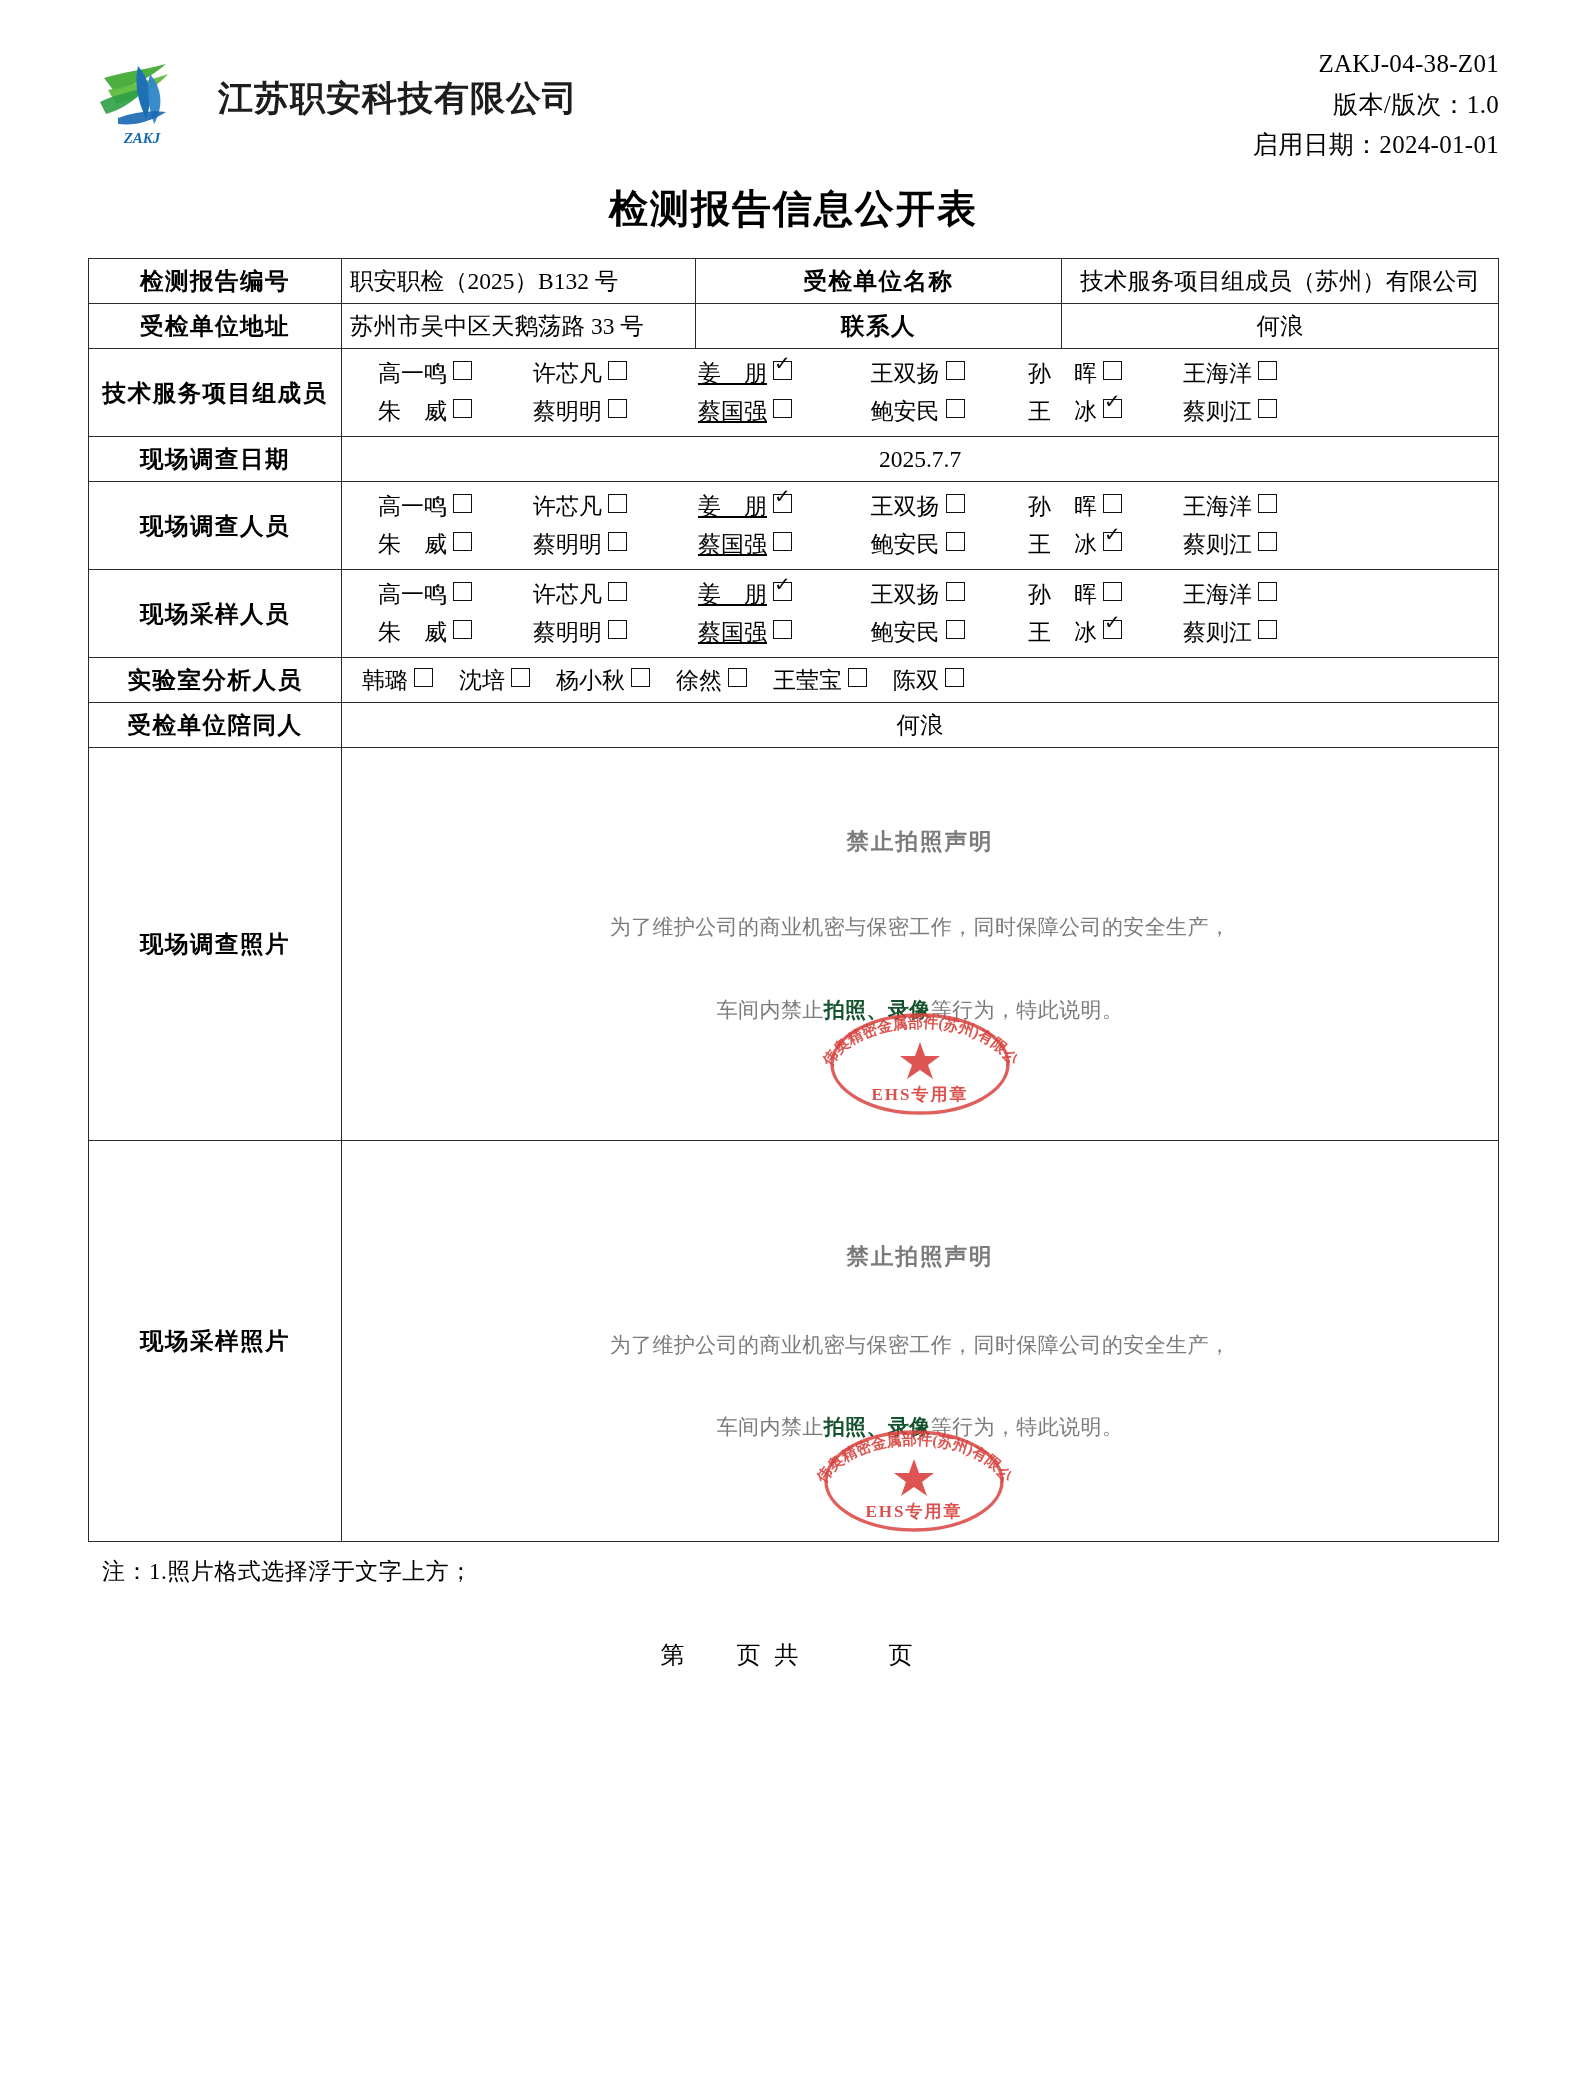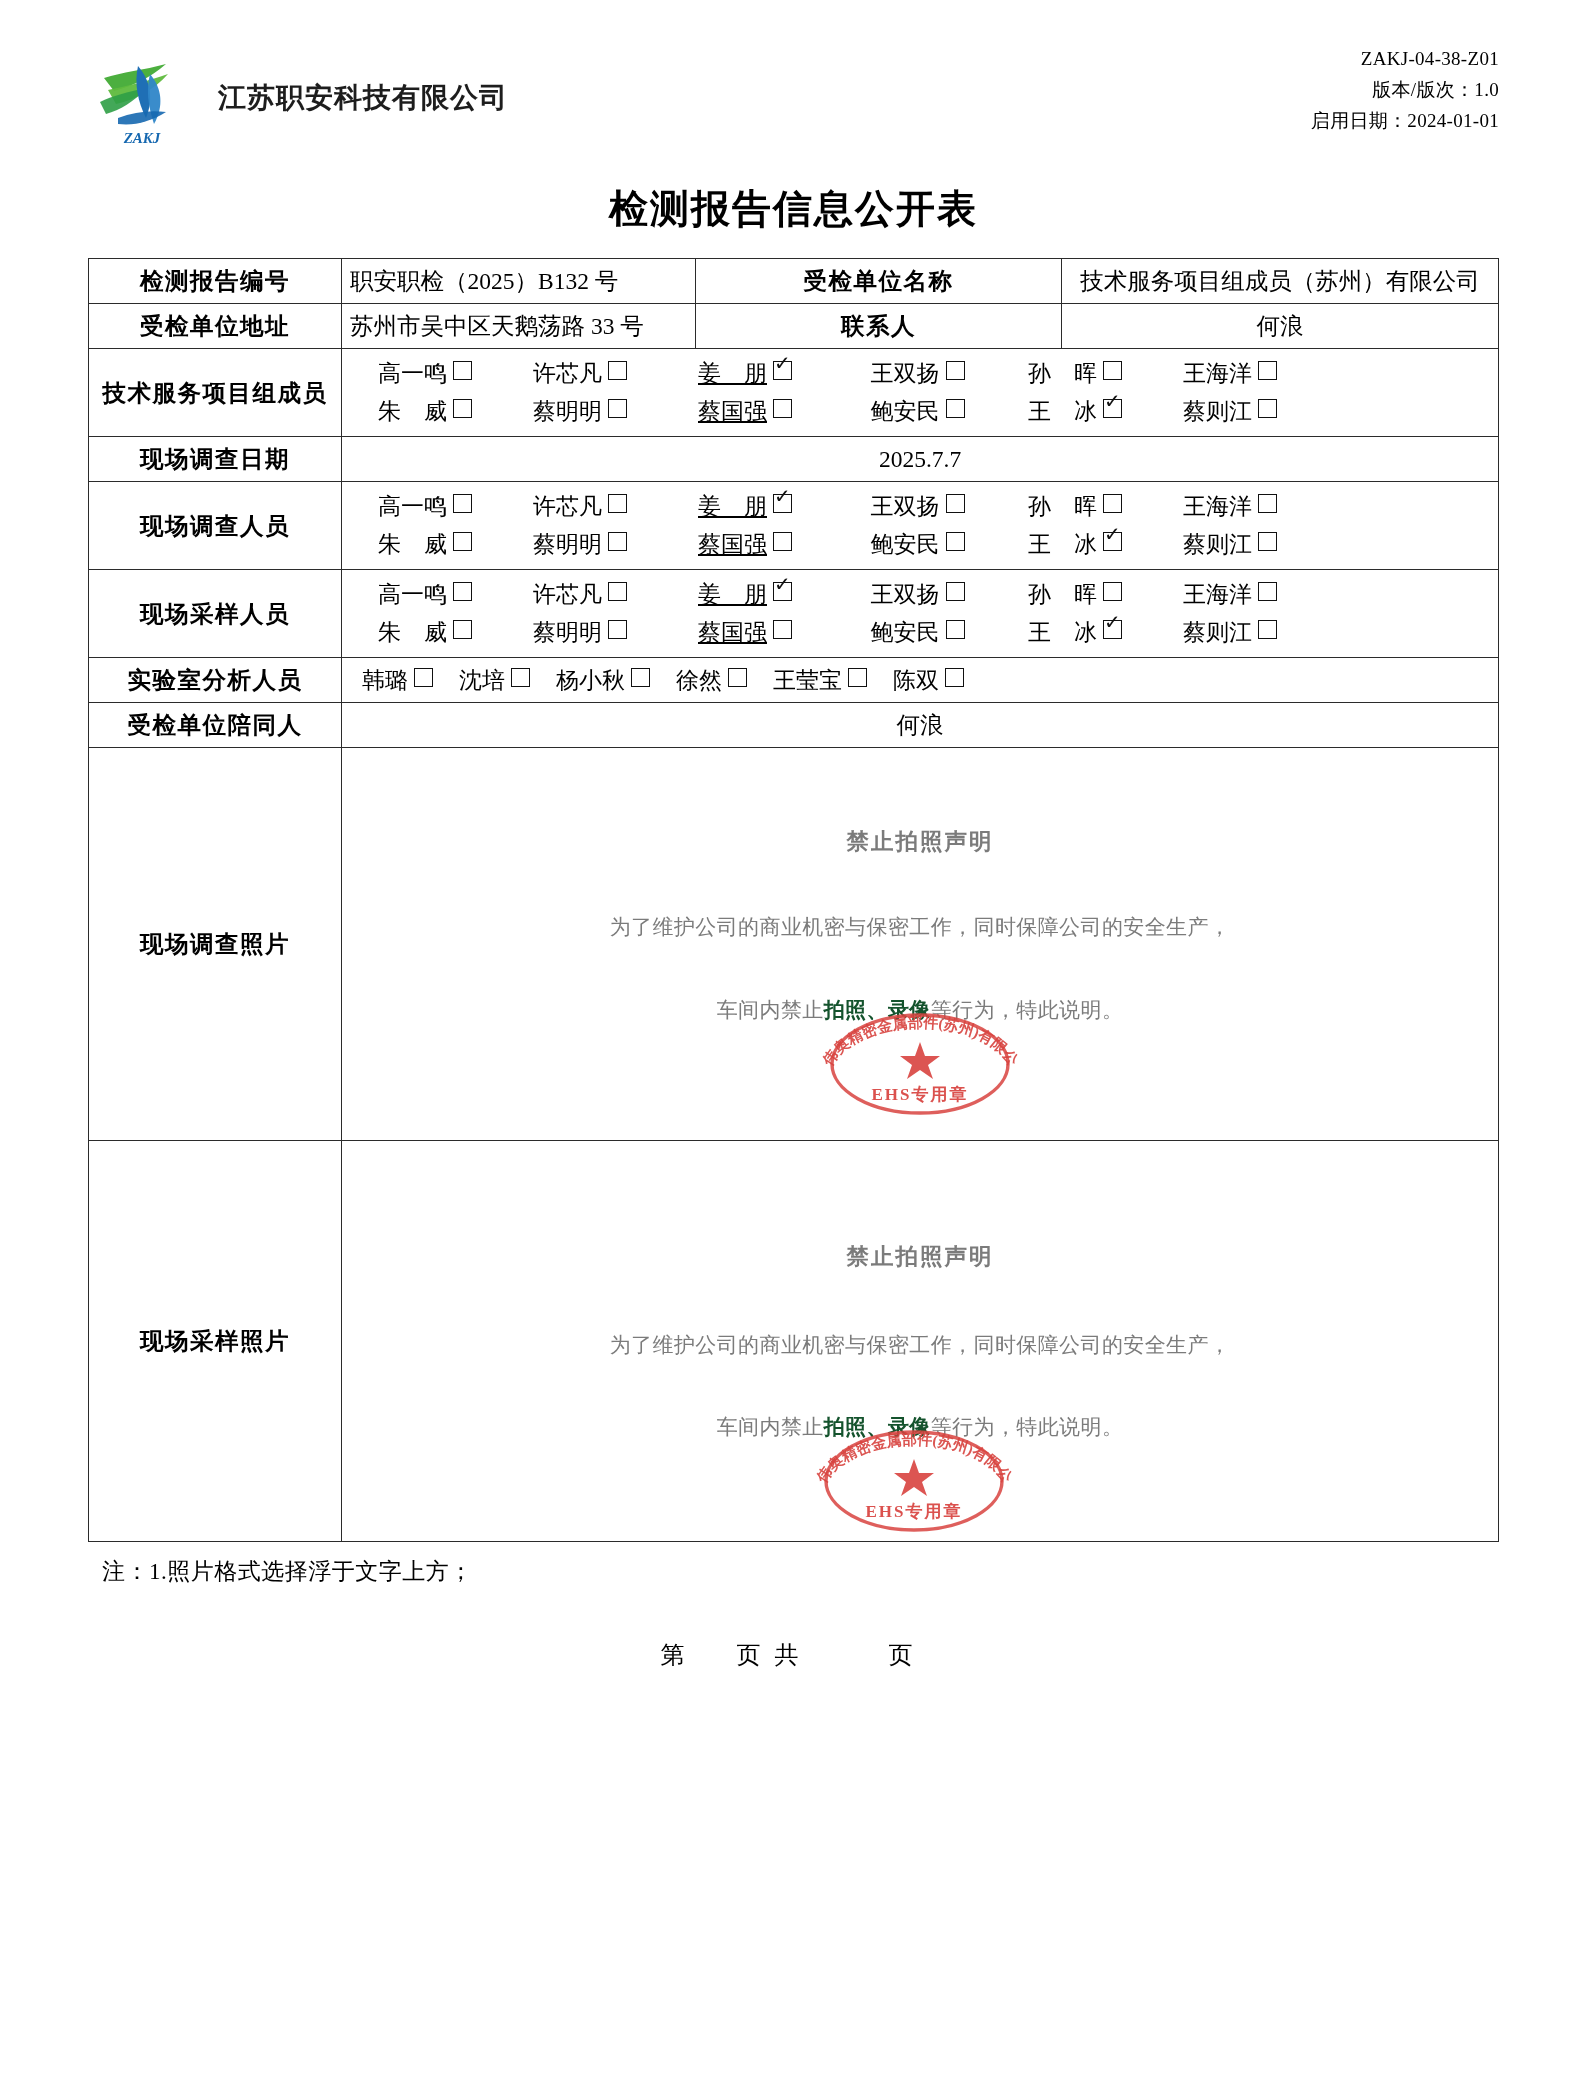--- a/index.html
+++ b/index.html
@@ -37,32 +37,32 @@
     padding-top: 10px;
   }
   .logo {
     width: 108px;
     height: 100px;
     position: relative;
     flex: none;
   }
   .logo svg { display: block; }
   .brand-name {
-    font-size: 28px;
+    font-size: 35px;
     letter-spacing: 1px;
     color: #1d1d1d;
     font-family: "Liberation Sans", sans-serif;
     font-weight: bold;
     white-space: nowrap;
   }
   .header-right {
     text-align: right;
     padding-top: 6px;
     line-height: 1.62;
-    font-size: 19px;
+    font-size: 25px;
     letter-spacing: .3px;
   }
   .header-right div { white-space: nowrap; }
 
   
   .doc-title {
     text-align: center;
     font-size: 39px;
     font-weight: bold;
     letter-spacing: 2px;

